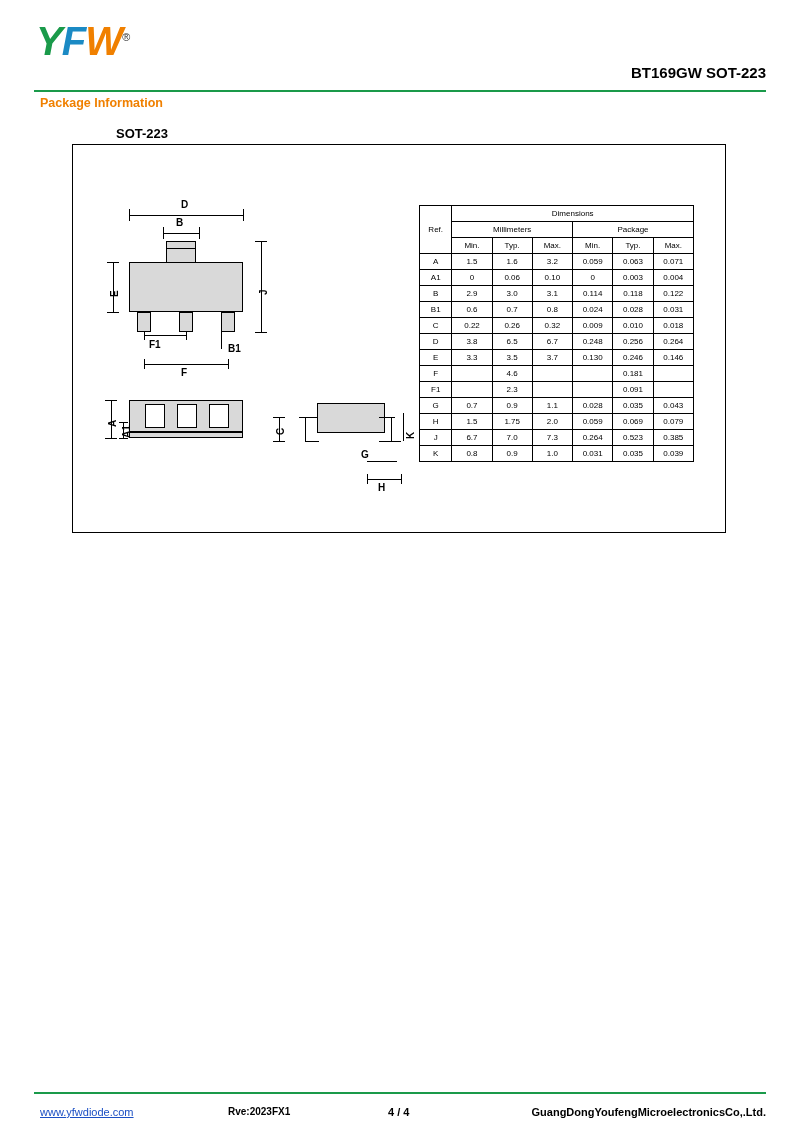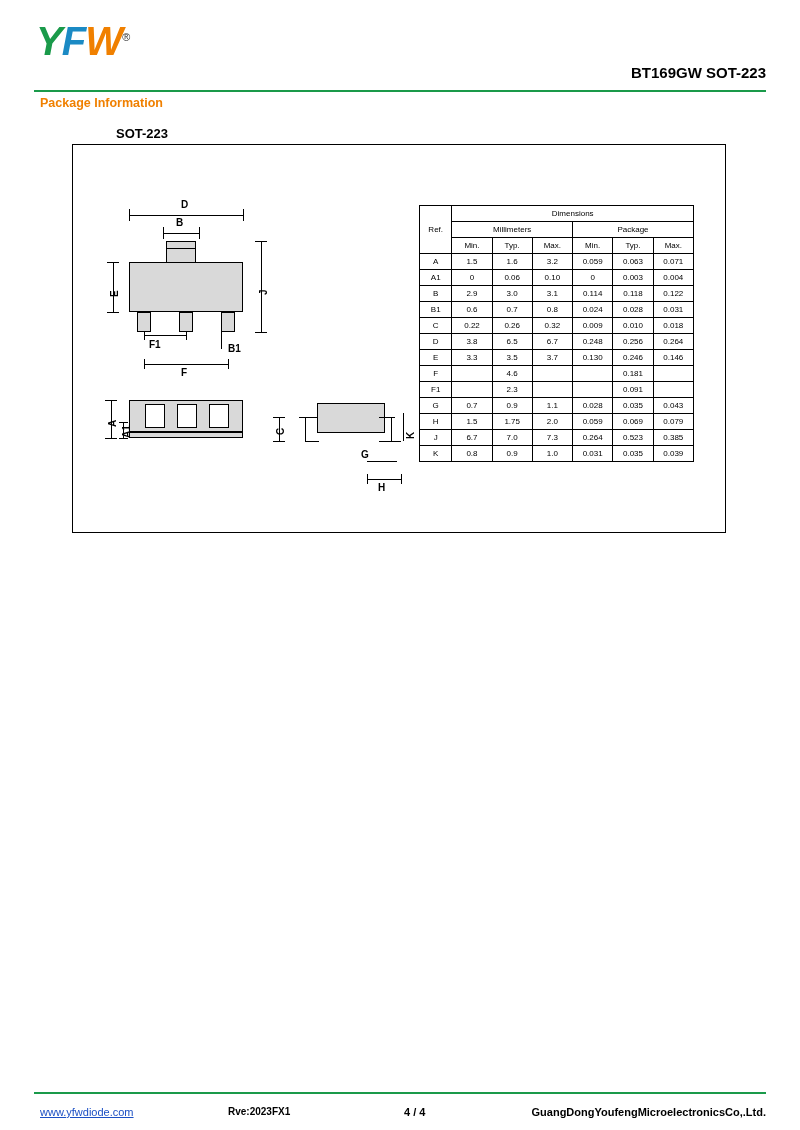--- a/index.html
+++ b/index.html
@@ -163,21 +163,20 @@
     font-size: 10px;
     color: #000;
     margin-left: 24px;
   }
   .footer-page {
     position: absolute;
     left: 388px;
     top: 8px;
     font-weight: bold;
     font-size: 11px;
-    margin-left: 16px;
   }
   .footer-company {
     position: absolute;
     right: 34px;
     top: 8px;
     font-weight: bold;
     font-size: 11px;
   }
 
   

